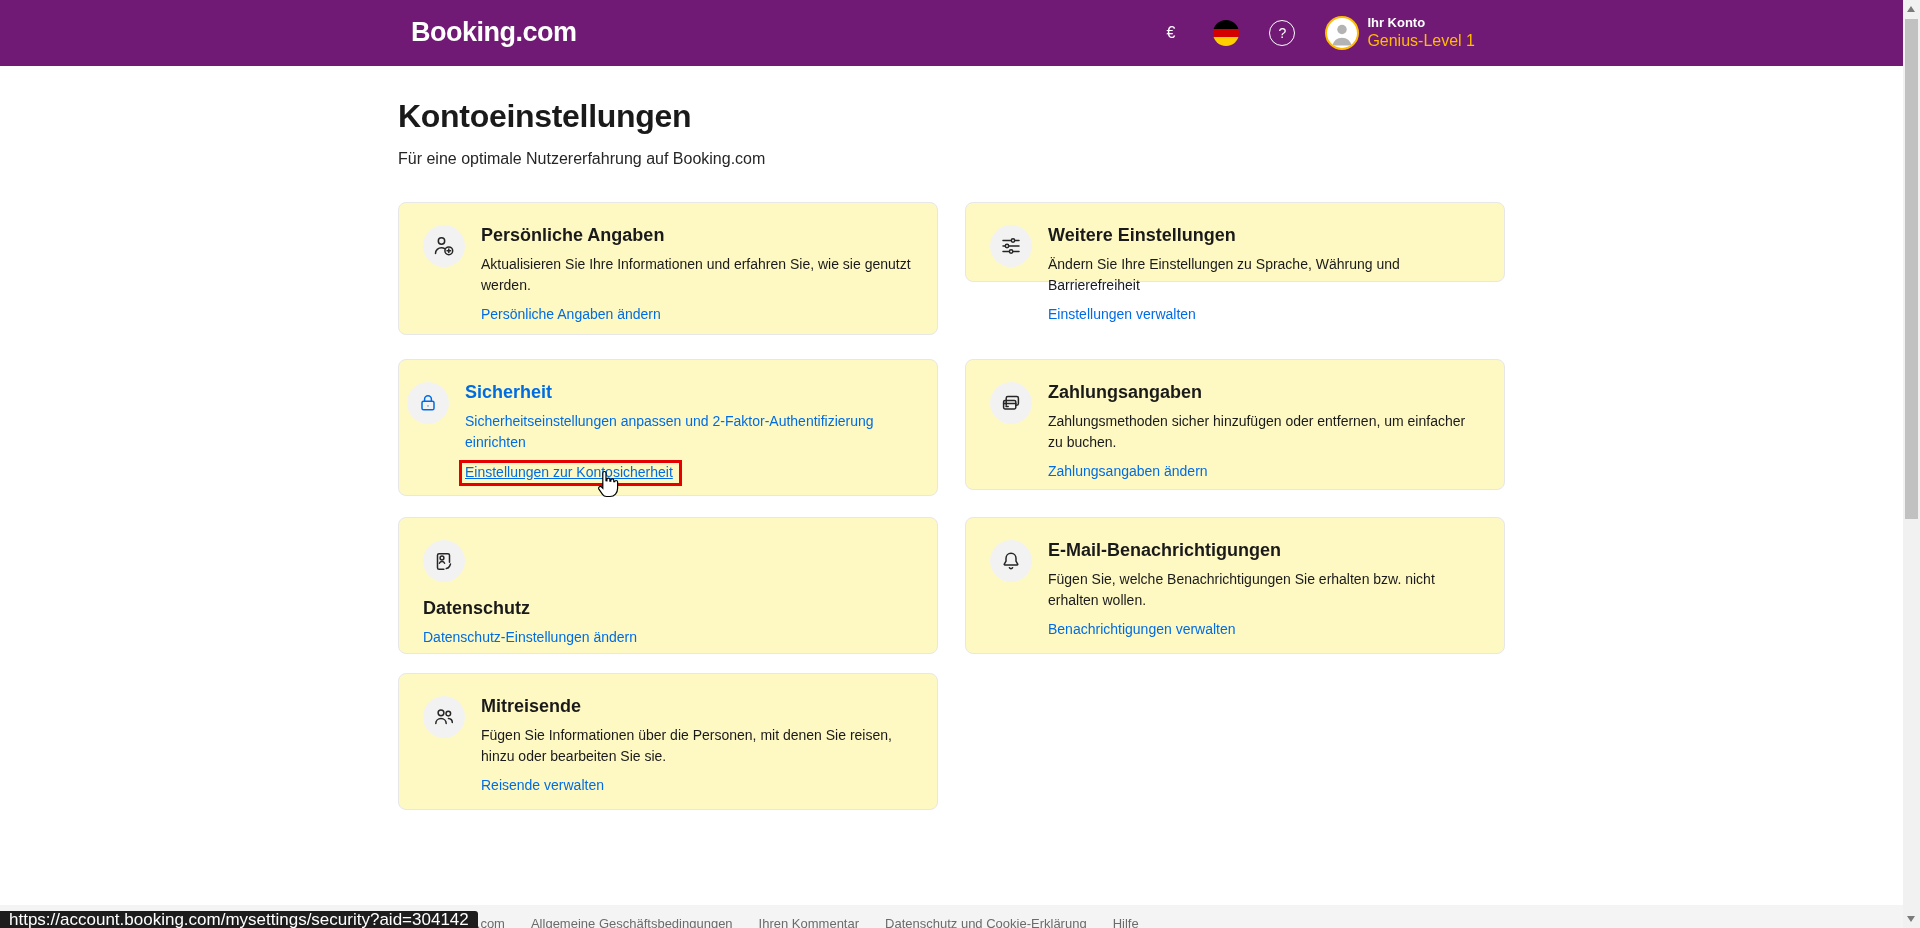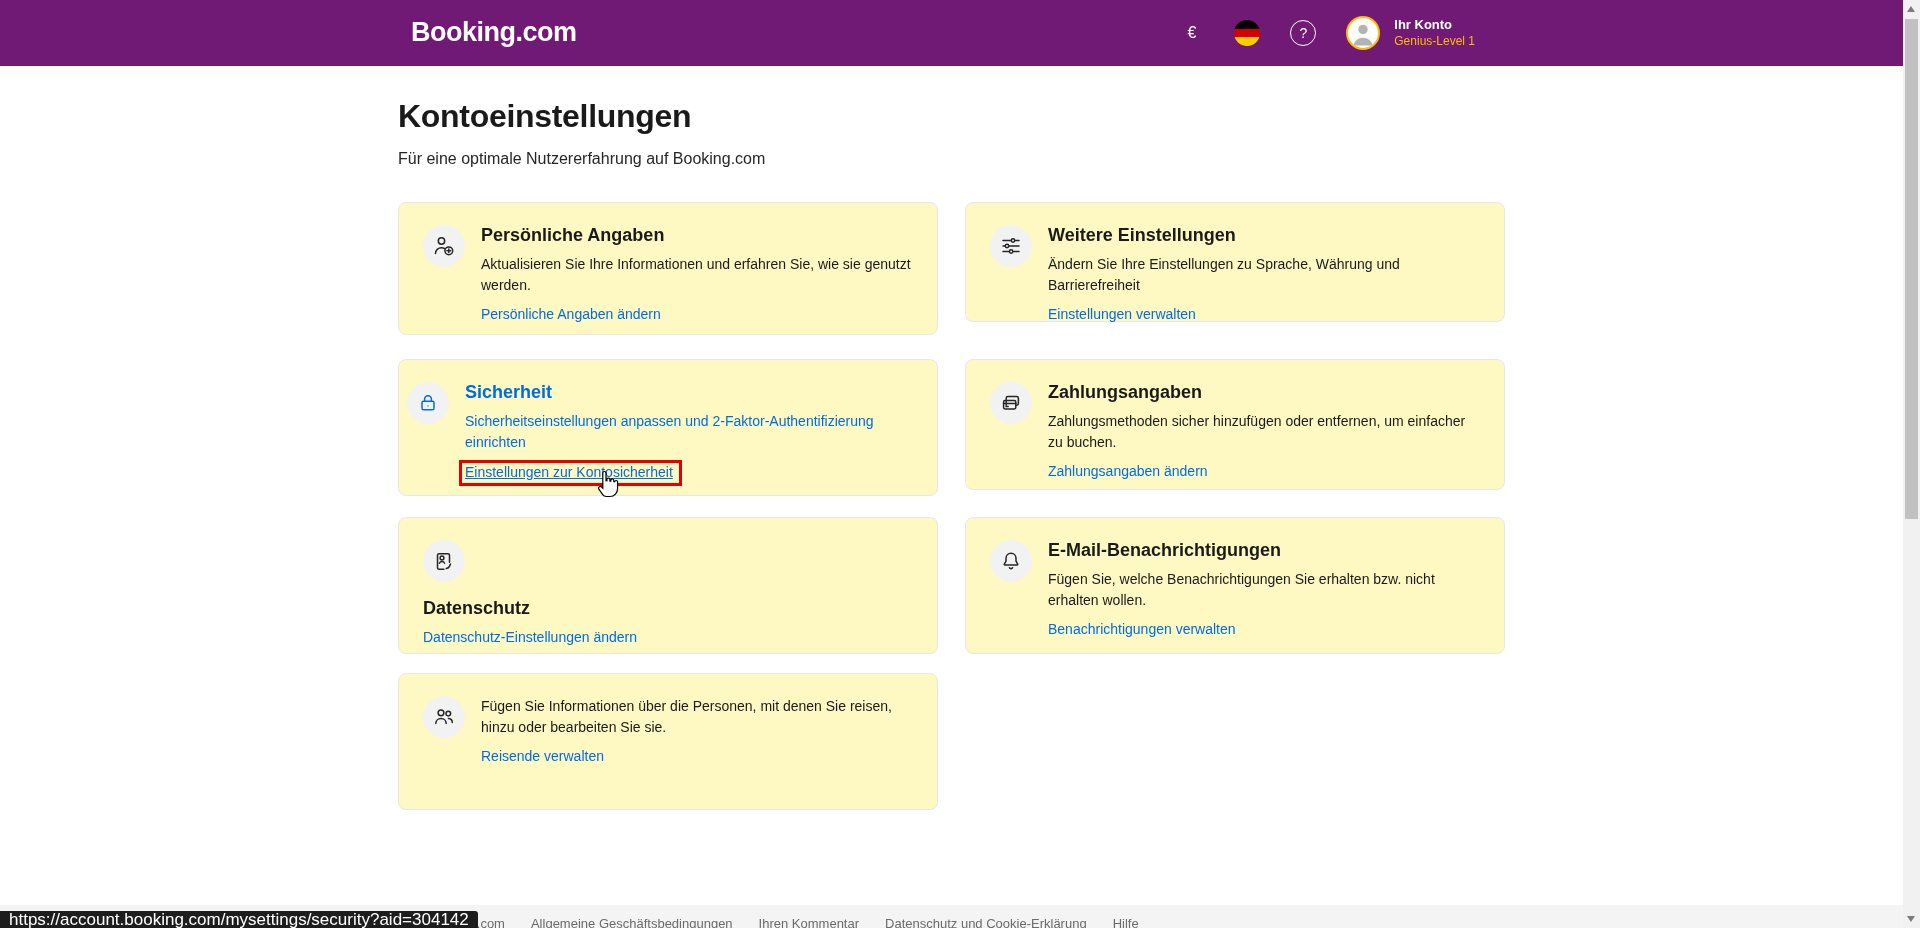--- a/index.html
+++ b/index.html
@@ -10,37 +10,37 @@
   
   .topbar { position:absolute; left:0; top:0; width:100%; height:66px; background:#701a75; }
   .logo { position:absolute; left:411px; top:17px; color:#fff; font-size:27px; font-weight:700;
           letter-spacing:-0.5px; cursor:pointer; }
   .hdr-right { position:absolute; right:445px; top:0; height:66px; display:flex; align-items:center; gap:30px; }
   .currency { color:#fff; font-size:16px; padding:6px 8px; border-radius:4px; cursor:pointer; }
   .flag { width:26px; height:26px; border-radius:50%;
           background:linear-gradient(to bottom,#000 0 33%,#d40000 33% 66%,#ffce00 66% 100%); cursor:pointer; }
   .help { width:26px; height:26px; border-radius:50%; border:1.6px solid #fff; color:#fff;
           font-size:14px; display:flex; align-items:center; justify-content:center; cursor:pointer; }
-  .account { display:flex; align-items:center; gap:14px; cursor:pointer;justify-content:space-between; }
+  .account { display:flex; align-items:center; gap:8px; cursor:pointer;justify-content:space-between; }
   .avatar { width:34px; height:34px; border-radius:50%; background:#fff; border:2px solid #febb02;
             overflow:hidden; display:flex; align-items:flex-end; justify-content:center; }
   .acct-text { display:flex; flex-direction:column; line-height:1.25; }
   .acct-name { color:#fff; font-size:13px; font-weight:700; }
-  .acct-level { color:#febb02; font-size:12px; }
+  .acct-level { color:#febb02; font-size:16px; }
 
   
   .h1 { position:absolute; left:398px; top:98px; font-size:32px; font-weight:800; color:#1a1a1a;
         letter-spacing:-0.3px; }
   .sub { position:absolute; left:398px; top:150px; font-size:16px; color:#262626; }
 
   
   .card { position:absolute; width:540px; border:1px solid #e7e7e7; border-radius:8px; background:#fef9c3;
           padding:22px 24px; display:flex; gap:16px; }
   .card-personal  { left:398px;  top:202px; height:133px; }
-  .card-settings  { left:965px;  top:202px; height:120px; }
+  .card-settings  { left:965px;  top:202px; height:80px; }
   .card-security  { left:398px;  top:359px; height:137px;padding-left:8px; }
   .card-payment   { left:965px;  top:359px; height:131px; }
   .card-privacy   { left:398px;  top:517px; height:137px;flex-direction:column; }
   .card-email     { left:965px;  top:517px; height:137px; }
   .card-travelers { left:398px;  top:673px; height:137px; }
 
   .card-icon { flex:0 0 42px; width:42px; height:42px; border-radius:50%; background:#f2f2f2;
                display:flex; align-items:center; justify-content:center; }
   .card-body { flex:1; min-width:0; }
   .card-title { font-size:18px; font-weight:700; color:#1a1a1a; margin-bottom:8px; }
@@ -208,20 +208,21 @@
       <div class="card card-travelers">
       <div class="card-icon">
           <svg fill="none" stroke="#262626" stroke-width="1.5" stroke-linecap="round" stroke-linejoin="round" width="24" height="24" viewBox="0 0 24 24">
             <circle cx="9" cy="7.8" r="2.9"></circle>
             <path d="M3.8 18.6c0-2.9 2.3-5 5.2-5s5.2 2.1 5.2 5"></path>
             <circle cx="16.3" cy="8.6" r="2.3"></circle>
             <path d="M16.4 13.4c2.3.1 3.9 1.9 3.9 4.2"></path>
           </svg>
         </div>
       <div class="card-body">
+        <div class="card-title">Mitreisende</div>
         <div class="card-desc">Fügen Sie Informationen über die Personen, mit denen Sie reisen, hinzu oder bearbeiten Sie sie.</div>
         <div class="card-linkrow">
           <a class="card-link">Reisende verwalten</a>
         </div>
       </div>
     </div>
     </div>
 
   <svg class="cursor" viewBox="0 0 24 30">
     <path d="M10.5 28.5c-1.6 0-3.1-.8-4-2.1l-3.6-5.3c-.5-.8-.3-1.9.5-2.4.7-.5 1.7-.4 2.3.3l1.1 1.2V5.1c0-.9.7-1.6 1.6-1.6s1.6.7 1.6 1.6v7.6l.9.1v-1.2c0-.8.7-1.5 1.5-1.5s1.5.7 1.5 1.5v1.5l.9.1v-.8c0-.8.7-1.5 1.5-1.5s1.5.7 1.5 1.5v1.2l.9.1c.1-.7.7-1.2 1.4-1.2.8 0 1.5.7 1.5 1.5v6.3c0 4.5-3 8.2-7.6 8.2h-3.5Z" fill="#fff" stroke="#000" stroke-width="1.2"></path>

